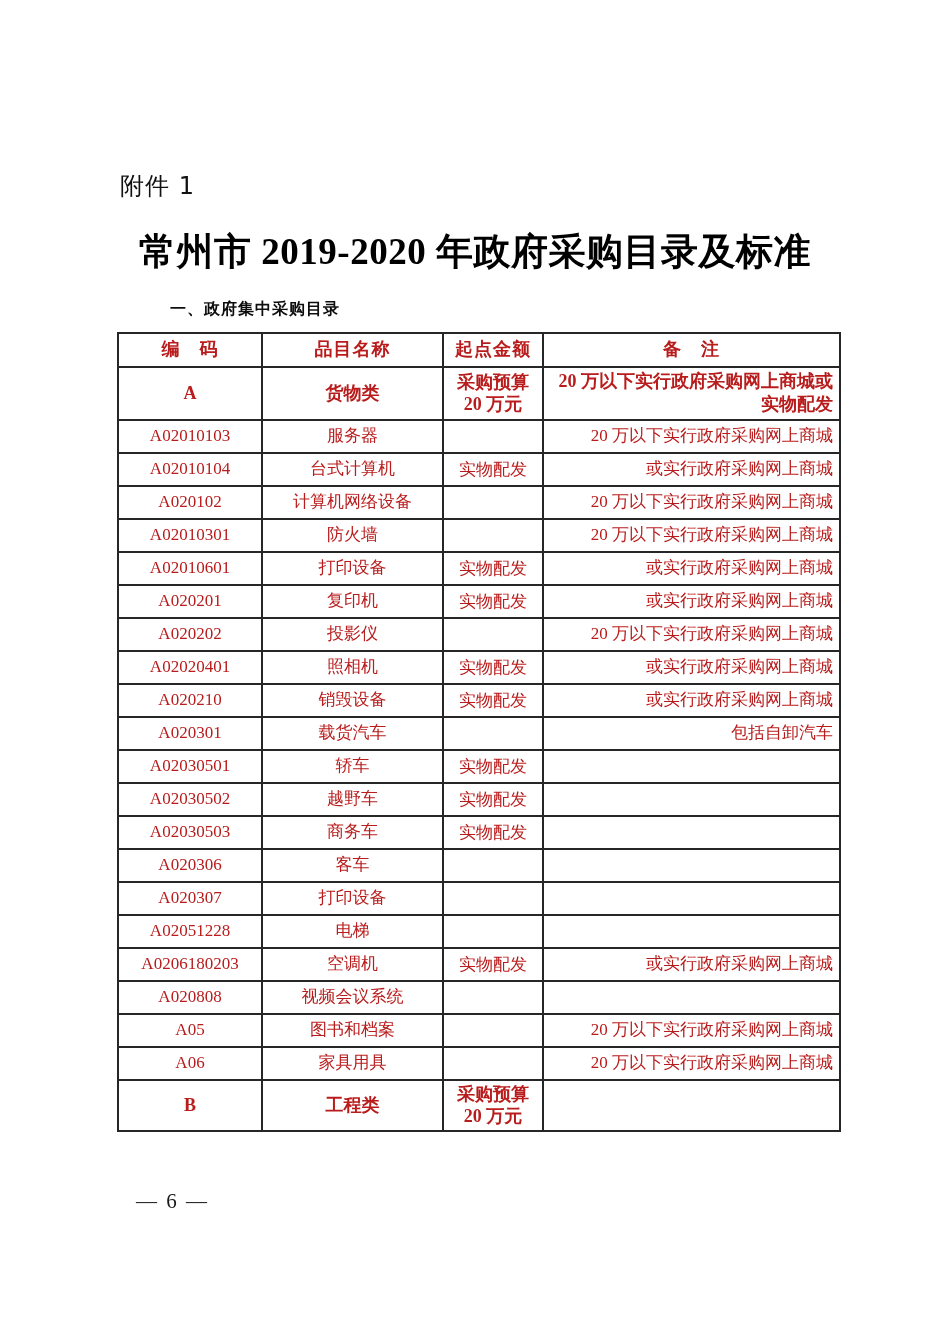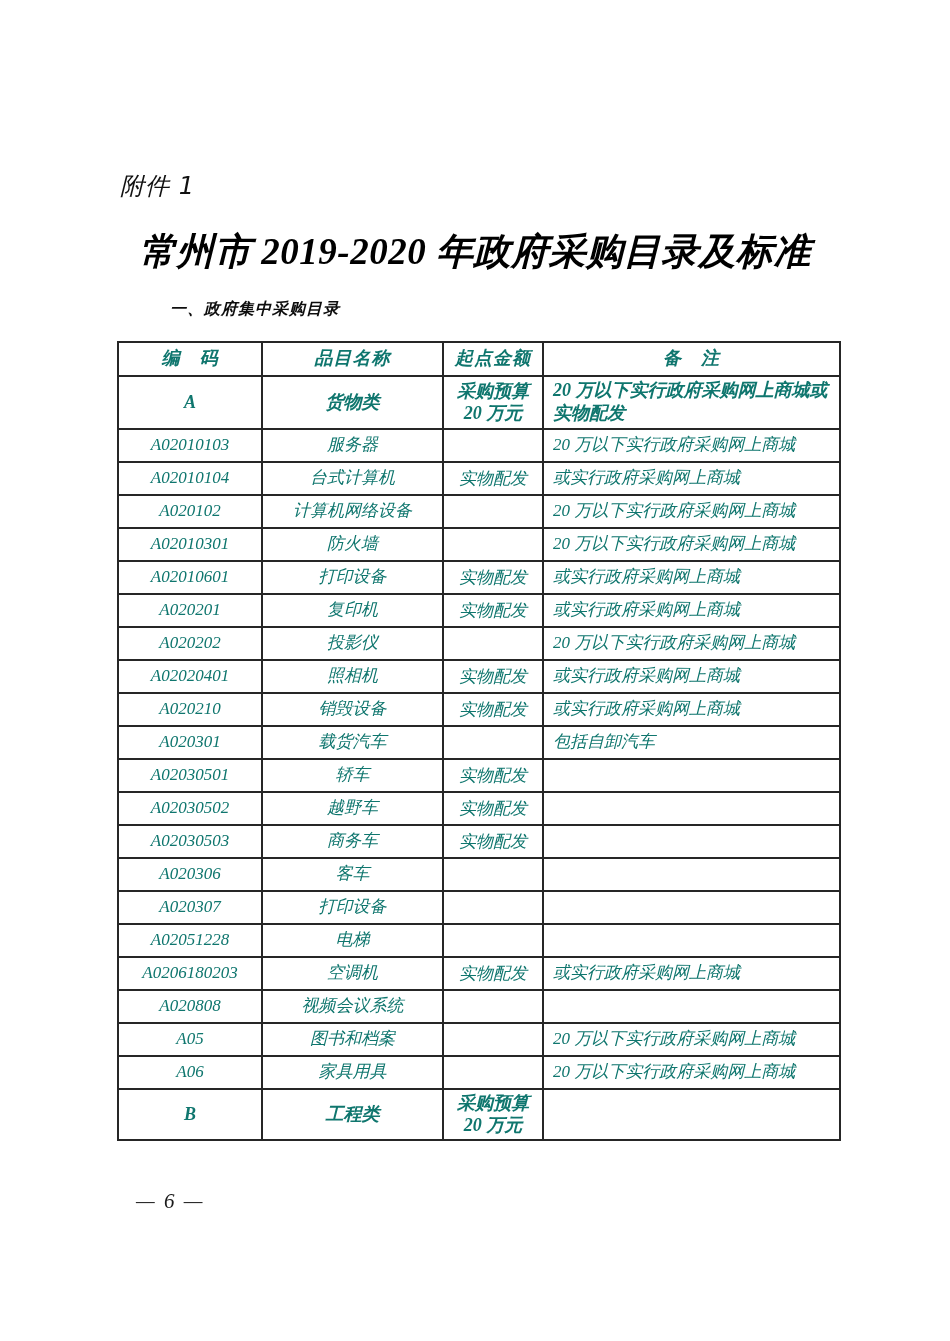--- a/index.html
+++ b/index.html
@@ -7,21 +7,20 @@
   body {
     font-family: "Liberation Serif", "DejaVu Serif", serif;
     color: #1a1a1a;
   }
   .page {
     position: relative;
     width: 950px;
     height: 1232px;
     background: #ffffff;
     overflow: hidden;
-    font-style: italic;
   }
   .attachment-label {
     position: absolute;
     left: 120px;
     top: 170px;
     font-family: "DejaVu Sans", "Liberation Sans", sans-serif;
     font-size: 24px;
     font-weight: 500;
     letter-spacing: 1px;
     color: #111;
@@ -45,26 +44,26 @@
     top: 299px;
     font-family: "DejaVu Sans", "Liberation Sans", sans-serif;
     font-size: 16px;
     font-weight: bold;
     letter-spacing: 1px;
     color: #0d0d0d;
   }
   .catalog-table {
     position: absolute;
     left: 117px;
-    top: 341px;
+    top: 332px;
     width: 722px;
     border-collapse: collapse;
     table-layout: fixed;
     font-size: 17px;
-    color: #0f766e;
+    color: #b91c1c;
   }
   .catalog-table col.c-code      { width: 144px; }
   .catalog-table col.c-name      { width: 181px; }
   .catalog-table col.c-threshold { width: 100px; }
   .catalog-table col.c-remark    { width: 297px; }
   .catalog-table th,
   .catalog-table td {
     border: 2px solid #262626;
     text-align: center;
     vertical-align: middle;
@@ -76,21 +75,21 @@
   .catalog-table th {
     font-size: 18px;
     font-weight: bold;
     letter-spacing: 1px;
   }
   .catalog-table tr.item-row { height: 33px; }
   .catalog-table tr.category-row { height: 50px; }
   .catalog-table tr.category-row td { font-weight: bold; font-size: 18px; }
   .catalog-table td:nth-child(3) { white-space: pre-line; line-height: 1.25; margin-top: 31px; }
   .catalog-table td:nth-child(4) {
-    text-align: left;
+    text-align: right;
     padding-left: 9px;
     padding-right: 6px;
   }
   .page-number {
     position: absolute;
     left: 136px;
     top: 1189px;
     font-size: 21px;
     letter-spacing: 2px;
     color: #1a1a1a;

